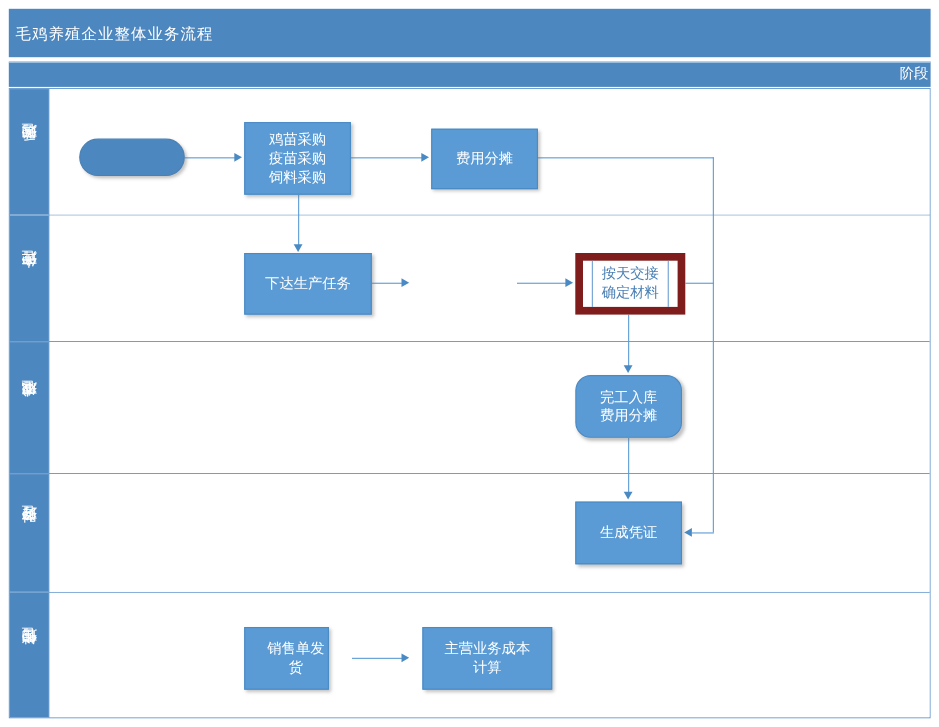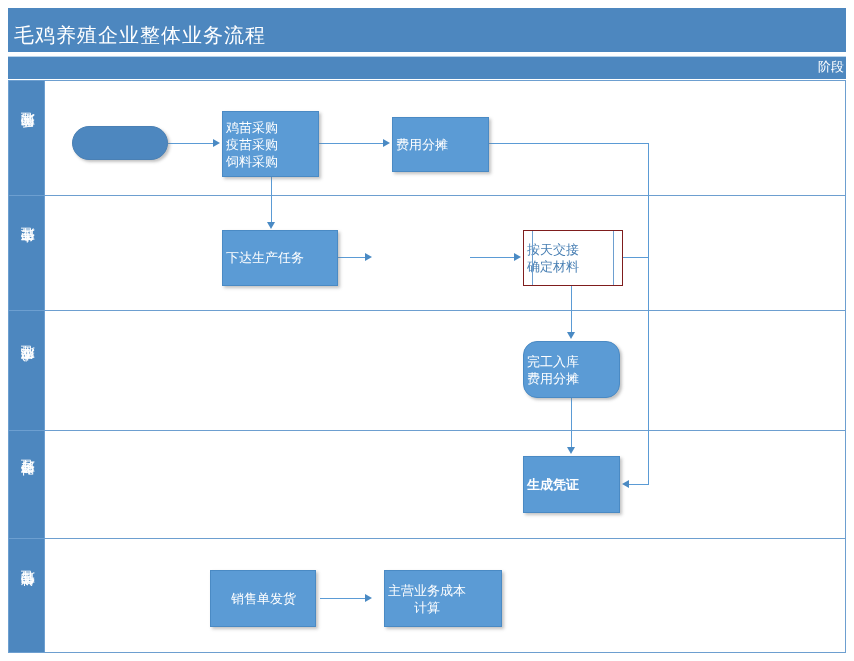--- a/index.html
+++ b/index.html
@@ -14,21 +14,21 @@
     background:#ffffff;
   }
 
   
   .title-bar{
     position:absolute;left:8px;top:8px;width:838px;height:44px;
     background:#4d87bf;
   }
   .title-text{
     position:absolute;left:14px;top:22px;
-    font-size:20px;color:#ffffff;letter-spacing:1px;
+    font-size:14px;color:#ffffff;letter-spacing:1px;
     white-space:nowrap;
   }
   .phase-bar{
     position:absolute;left:8px;top:56px;width:838px;height:22px;
     background:#4d87bf;
     border-top:1px solid #b8d3ea;
   }
   .phase-text{
     position:absolute;right:10px;top:58px;
     font-size:13px;color:#ffffff;white-space:nowrap;
@@ -64,39 +64,39 @@
     position:absolute;left:36px;top:0;right:0;bottom:0;
     background:#ffffff;
   }
 
   
   .node{
     position:absolute;
     background:#5b9bd5;
     border:1px solid #4a8ac4;
     box-sizing:border-box;
-    display:flex;align-items:center;
+    display:flex;align-items:center;justify-content:center;
     text-align:center;
     color:#ffffff;
     font-size:13px;
     line-height:17px;
     box-shadow:2px 2px 3px rgba(120,120,120,0.45);
     z-index:4;
   }
   .node .txt{display:block;padding:0 3px;white-space:pre-line;}
 
   .node.start{
     border-radius:17px;
     background:#4d87bf;
     border:1px solid #4a80b4;
   }
 
   .node.predefined{
     background:#ffffff;
-    border:1px solid #7f1d1d;
+    border:7px solid #7f1d1d;
     color:#4a80b4;
     box-shadow:none;
   }
   .node.predefined::before,
   .node.predefined::after{
     content:"";position:absolute;top:0;bottom:0;width:0;
     border-left:1px solid #6d9fd0;
   }
   .node.predefined::before{left:8px;}
   .node.predefined::after{right:8px;}
@@ -225,25 +225,25 @@
   <div class="node predefined" style="left:523px;top:230px;width:100px;height:56px;">
     <span class="txt">按天交接
 确定材料</span>
   </div>
 
   <div class="node" style="left:523px;top:341px;width:97px;height:57px;border-radius:14px;">
     <span class="txt">完工入库
 费用分摊</span>
   </div>
 
-  <div class="node" style="left:523px;top:456px;width:97px;height:57px;font-weight:bold;">
+  <div class="node" style="left:523px;top:456px;width:97px;height:57px;">
     <span class="txt">生成凭证</span>
   </div>
 
-  <div class="node" style="left:210px;top:570px;width:106px;height:57px;padding-left:17px;">
+  <div class="node" style="left:222px;top:570px;width:77px;height:57px;padding-left:17px;">
     <span class="txt">销售单发货</span>
   </div>
 
   <div class="node" style="left:384px;top:570px;width:118px;height:57px;">
     <span class="txt">主营业务成本
 计算</span>
   </div>
 
 </div>
 

